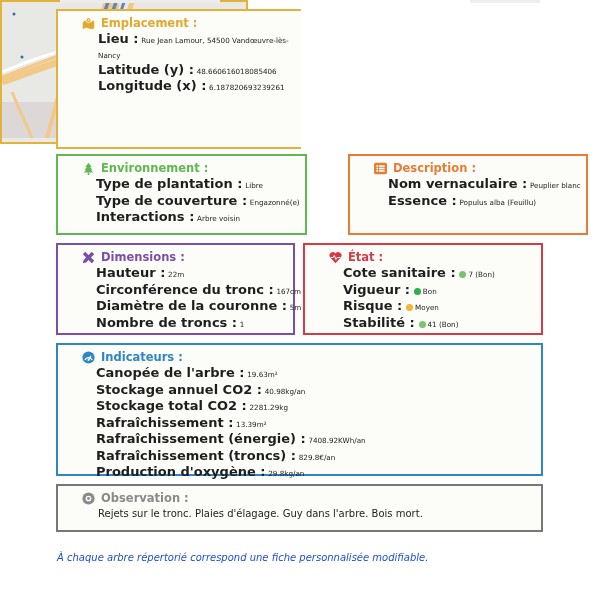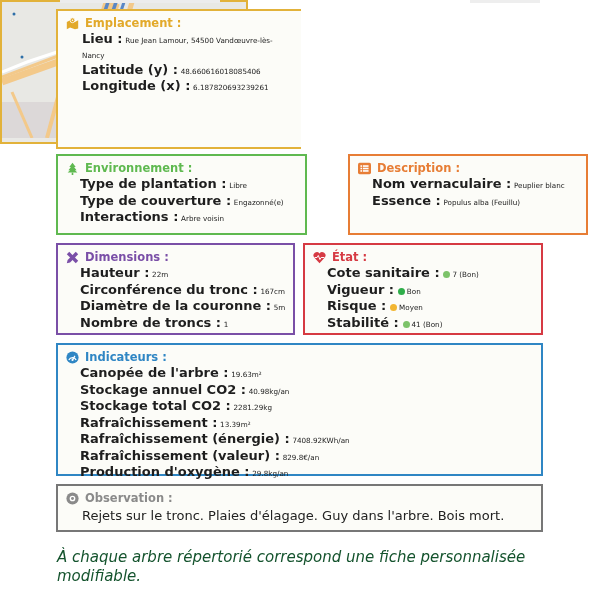--- a/index.html
+++ b/index.html
@@ -8,20 +8,21 @@
       background: #ffffff;
       font-family: "DejaVu Sans", "Liberation Sans", sans-serif;
       position: relative;
       color: #222;
     }
     .card {
       position: absolute;
       box-sizing: border-box;
       background: #fcfcf8;
       border: 2px solid #f97316;
+      padding-left: 16px;
     }
     .card-title {
       display: flex; align-items: center;
       font-weight: bold;
       font-size: 11.5px;
       margin: 5px 0 2px 8px;
     }
     .card-title .ic { width: 13px; height: 13px; margin-right: 6px; display: inline-block; }
     .rows { margin-left: 22px; }
     .row { font-size: 8.6px; line-height: 14.5px; white-space: nowrap; }
@@ -43,25 +44,25 @@
     #description .card-title { color: #e77d35; }
     #dimensions .card-title { color: #7a4fa7; }
     #etat .card-title { color: #d63a43; }
     #indicateurs .card-title { color: #2f86c4; text-align: center; }
     #observation .card-title { color: #8a8a8a; }
 
     #emplacement .rows { margin-left: 24px; }
     #emplacement .row { line-height: 14px; }
     #emplacement .wrap { white-space: normal; width: 200px; }
 
-    .obs-text { font-size: 13px; margin: 3px 0 0 24px; color: #222; }
+    .obs-text { font-size: 10px; margin: 3px 0 0 24px; color: #222; }
 
     .caption {
       position: absolute; left: 57px; top: 548px; width: 480px;
-      font-style: italic; font-size: 15px; line-height: 19px; color: #14532d;
+      font-style: italic; font-size: 10px; line-height: 19px; color: #1d4ed8;
       font-family: "DejaVu Sans", sans-serif;
     }
     .topstrip { position: absolute; left: 60px; top: 0; width: 160px; height: 3px; background: #ececec; }
     .topstrip2 { position: absolute; left: 470px; top: 0; width: 70px; height: 3px; background: #eee; }
   </style>
 </head>
 <body>
 
 <div class="topstrip"></div>
 <div class="topstrip2"></div>
@@ -208,21 +209,21 @@
       <circle cx="8" cy="11" r="1.3" fill="#fff"></circle>
     </svg>
     <span>Indicateurs :</span>
   </div>
   <div class="rows">
     <div class="row"><span class="k">Canopée de l'arbre :</span> <span class="v">19.63m²</span></div>
     <div class="row"><span class="k">Stockage annuel CO2 :</span> <span class="v">40.98kg/an</span></div>
     <div class="row"><span class="k">Stockage total CO2 :</span> <span class="v">2281.29kg</span></div>
     <div class="row"><span class="k">Rafraîchissement :</span> <span class="v">13.39m²</span></div>
     <div class="row"><span class="k">Rafraîchissement (énergie) :</span> <span class="v">7408.92KWh/an</span></div>
-    <div class="row"><span class="k">Rafraîchissement (valeur) :</span> <span class="v">829.8€/an</span></div>
+    <div class="row"><span class="k">Rafraîchissement (troncs) :</span> <span class="v">829.8€/an</span></div>
     <div class="row"><span class="k">Production d'oxygène :</span> <span class="v">29.8kg/an</span></div>
   </div>
 </div>
 
 <div class="card" id="observation">
   <div class="card-title">
     <svg class="ic" viewBox="0 0 16 16">
       <circle cx="8" cy="8" r="7.5" fill="#8a8a8a"></circle>
       <circle cx="8" cy="8" r="3.5" fill="#fff"></circle>
       <circle cx="8" cy="8" r="1.8" fill="#8a8a8a"></circle>

